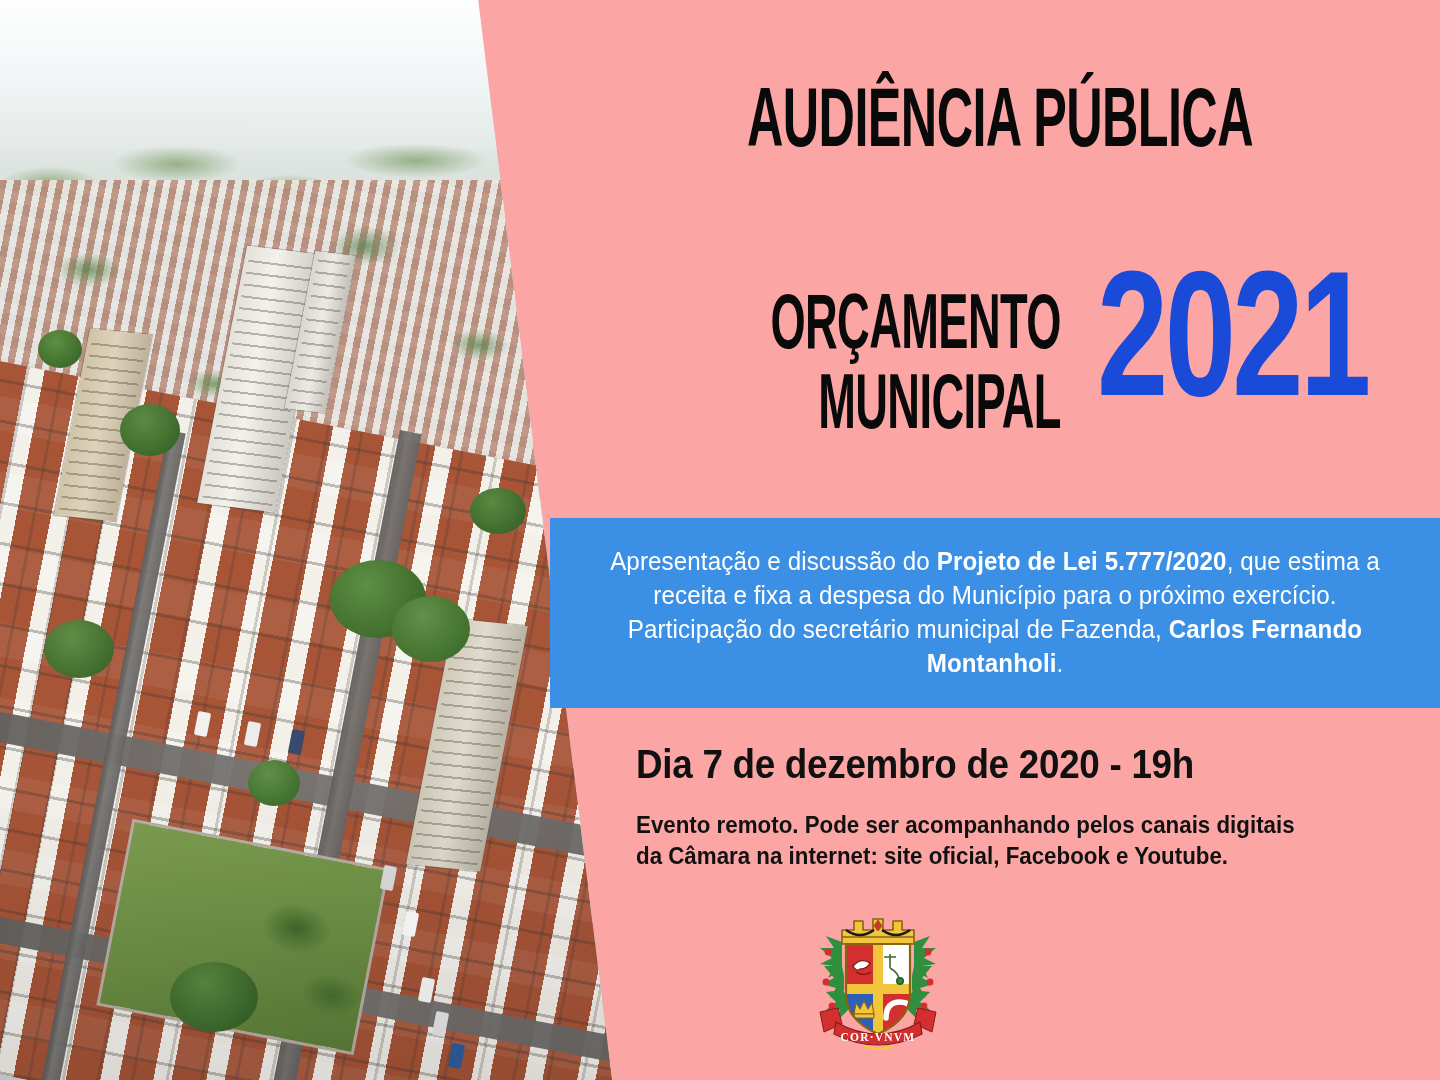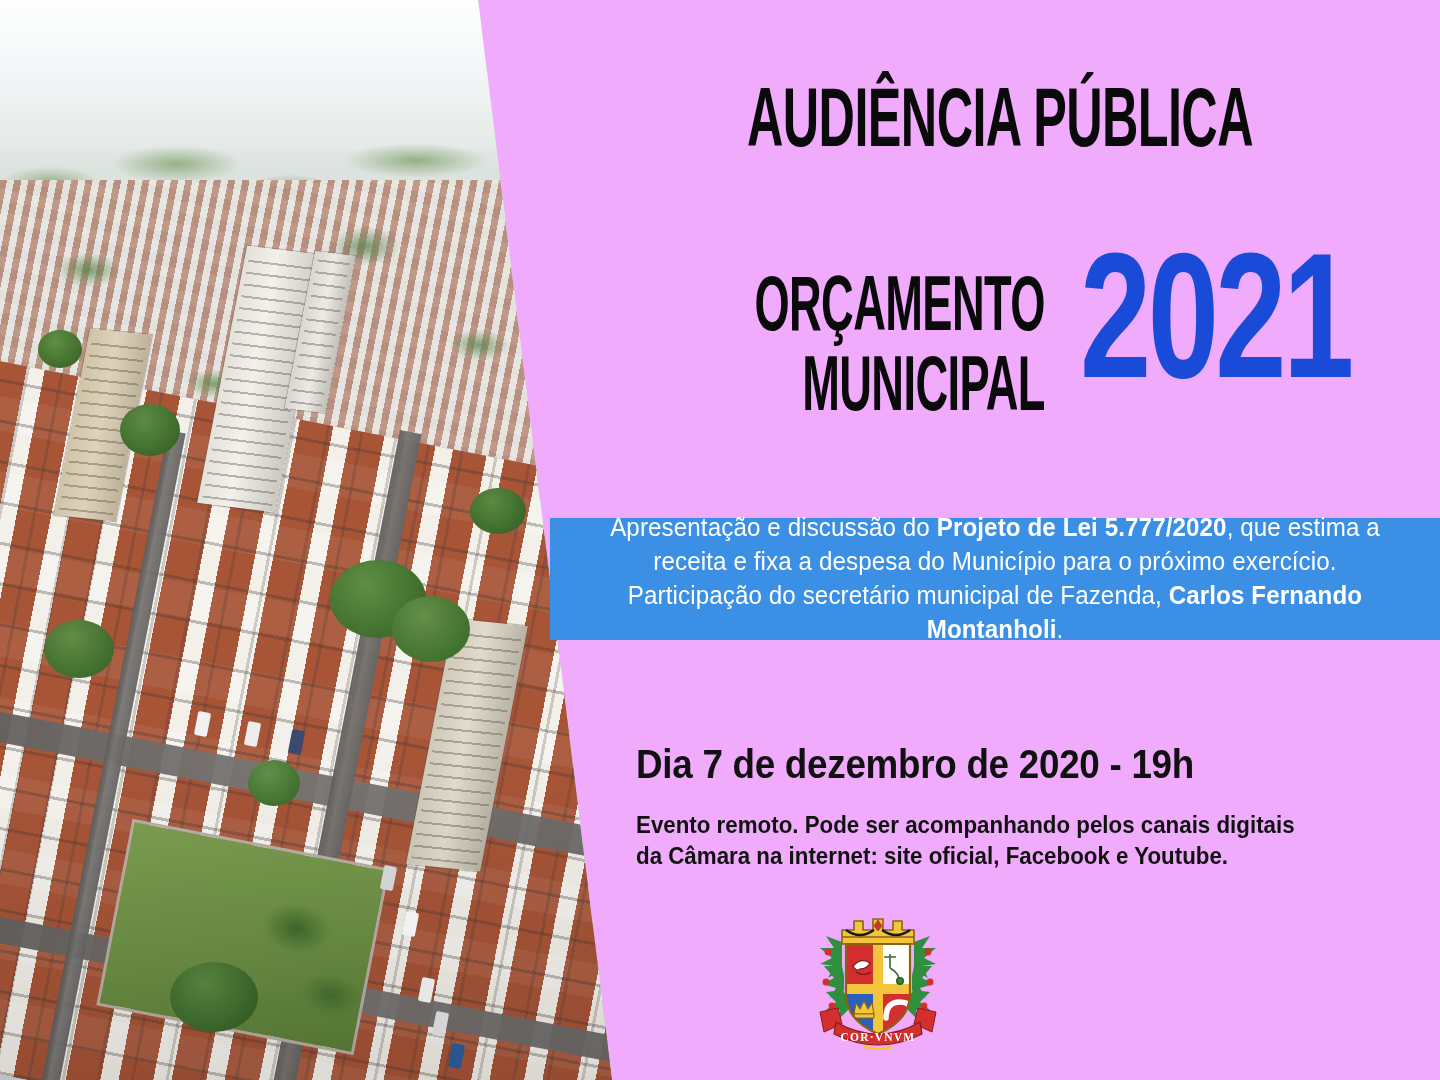--- a/index.html
+++ b/index.html
@@ -6,21 +6,21 @@
   * { margin:0; padding:0; box-sizing:border-box; }
   html, body {
     width:1440px; height:1080px;
     background:#ffffff;
     font-family:"Liberation Sans", sans-serif;
     overflow:hidden;
   }
   #poster {
     position:relative;
     width:1440px; height:1080px;
-    background:#f0abfc;
+    background:#fca5a5;
     overflow:hidden;
   }
 
   
   .photo-panel {
     position:absolute;
     left:0; top:0;
     width:630px; height:1080px;
     overflow:hidden;
     -webkit-clip-path: polygon(0 0, 478px 0, 612px 1080px, 0 1080px);
@@ -182,24 +182,24 @@
     line-height:.95;
     letter-spacing:-1px;
     color:#0a0a0a;
     transform:scaleX(.60);
     transform-origin:50% 0;
     white-space:nowrap;
   }
 
   .headline-row {
     position:absolute;
-    left:560px; top:250px; width:880px;
+    left:560px; top:268px; width:880px;
     display:flex;
     align-items:flex-start;
-    justify-content:center;
+    justify-content:space-between;
     gap:40px;
   }
   .headline-left {
     font-weight:bold;
     font-size:78px;
     line-height:1.02;
     letter-spacing:-1px;
     color:#0a0a0a;
     transform:scaleX(.58);
     transform-origin:100% 0;
@@ -214,21 +214,21 @@
     line-height:.92;
     letter-spacing:-5px;
     color:#1A4AD8;
     transform:scaleX(.72) translateY(-16px);
     transform-origin:0 0;
     white-space:nowrap;
   }
 
   .blue-band {
     position:absolute;
-    left:550px; top:518px; width:890px; height:122px;
+    left:550px; top:518px; width:890px; height:190px;
     background:#3B90E6;
     display:flex; align-items:center; justify-content:center;
   }
   .blue-band p {
     color:#ffffff;
     font-size:26px;
     line-height:1.30;
     text-align:center;
     letter-spacing:.1px;
     transform:scaleX(.93);

